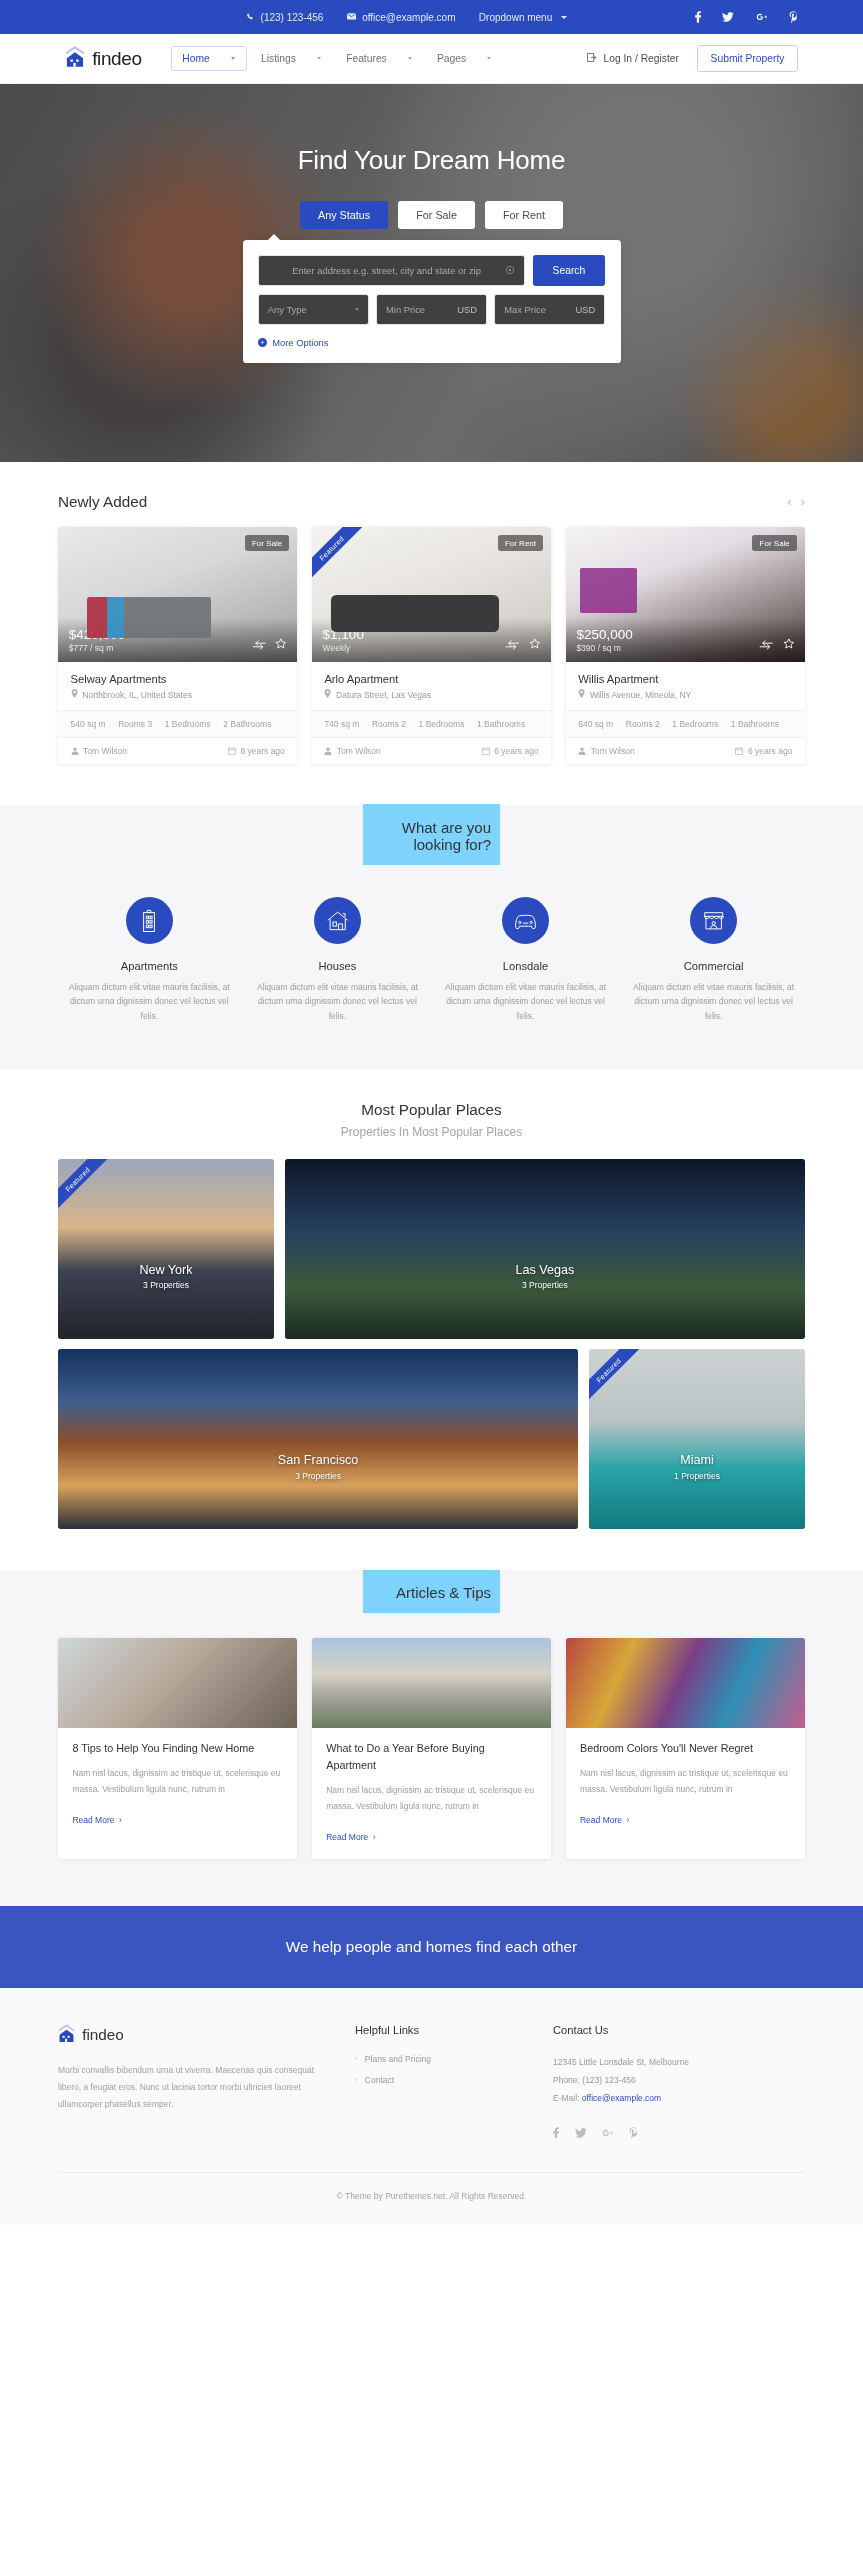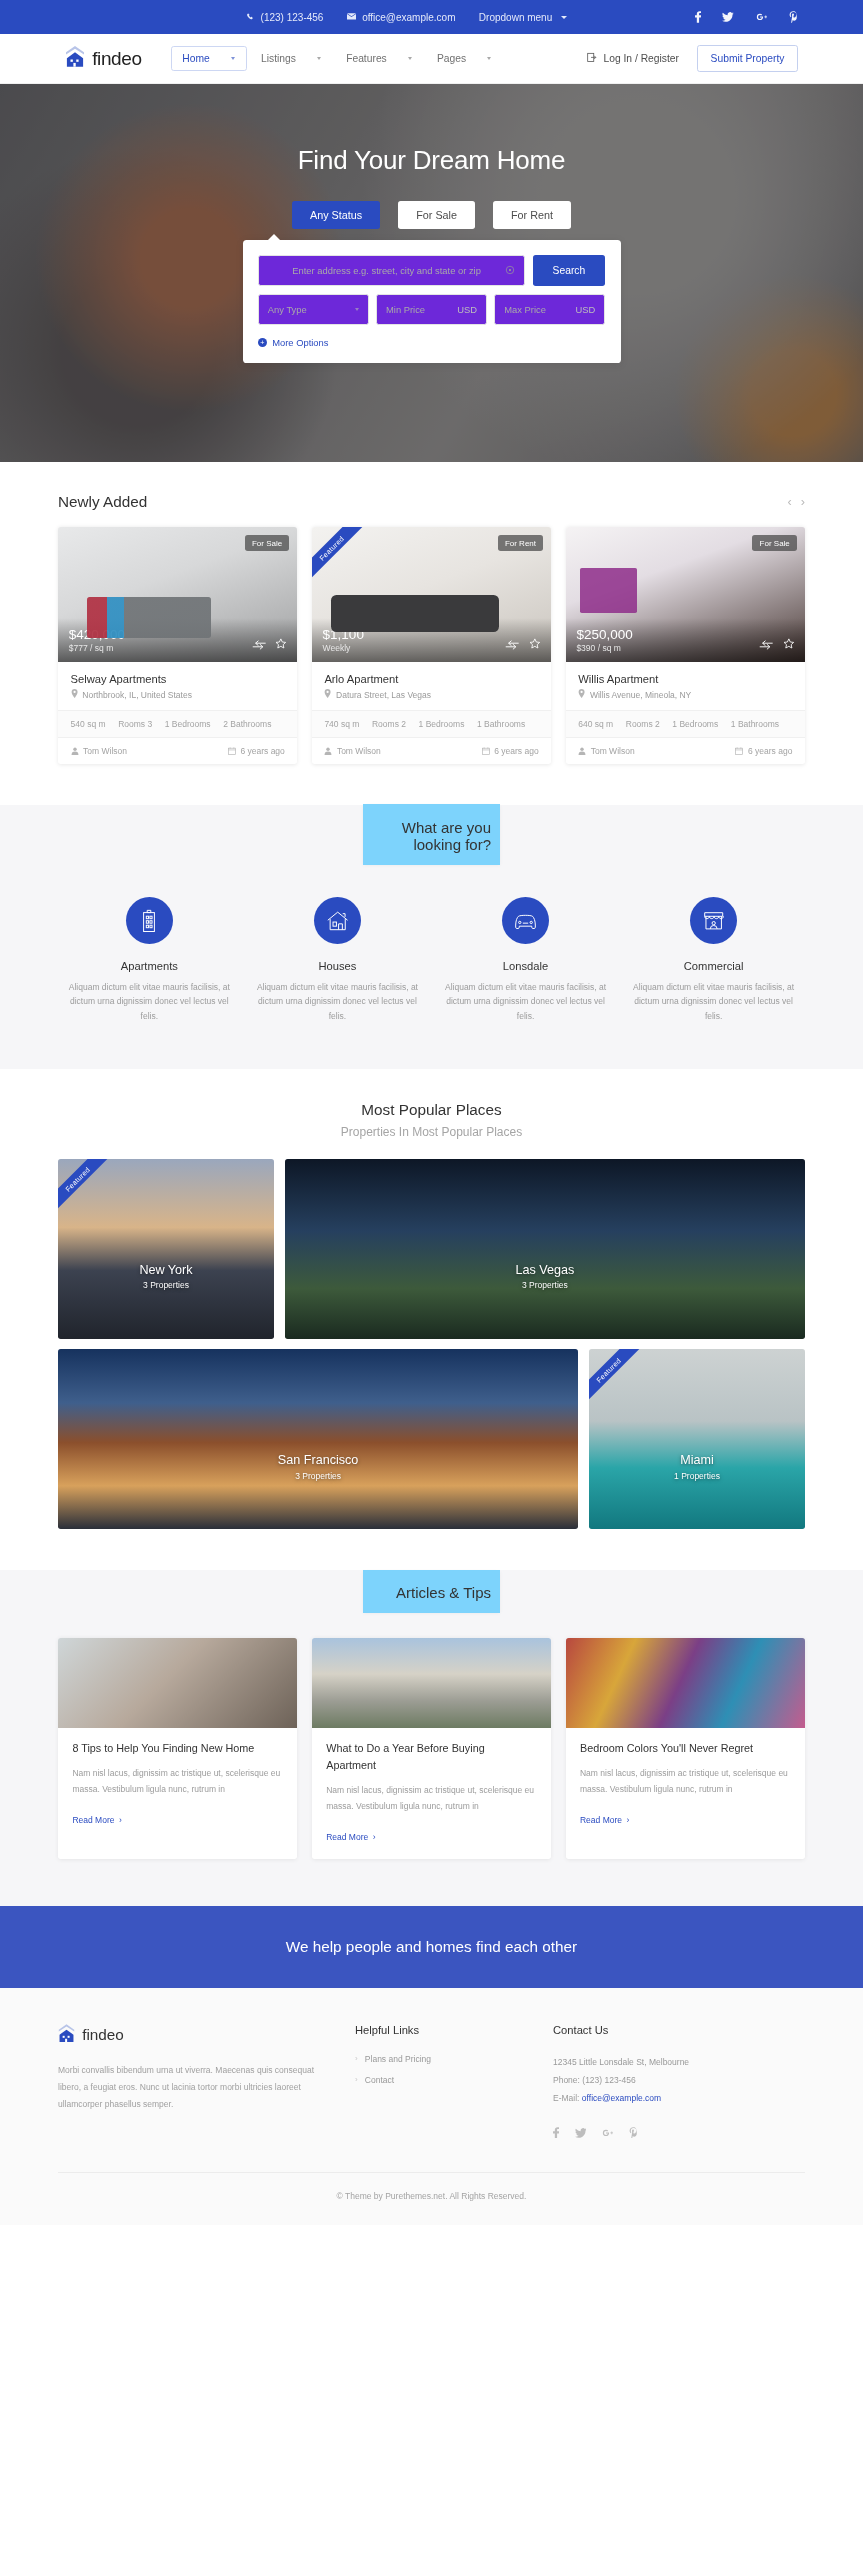--- a/index.html
+++ b/index.html
@@ -86,21 +86,21 @@
   }
   .hero-overlay { position:absolute; inset:0; background: rgba(42,46,56,0.48); }
   .hero-inner { position: relative; z-index: 3; padding-top: 61px; text-align: center; }
   .hero-title {
     color: #fff;
     font-size: 26px;
     font-weight: 400;
     letter-spacing: -0.2px;
     margin-bottom: 25px;
   }
-  .tabs { display: flex; justify-content: center; gap: 18px; }
+  .tabs { display: flex; justify-content: center; gap: 10px; }
   .tab {
     background: #fff;
     color: #4d4d4d;
     font-size: 10.8px;
     padding: 8px 18px;
     border-radius: 2.7px;
     cursor: pointer;
   }
   .tab.active { background: #2a4bc0; color: #fff; }
   .search-panel {
@@ -121,21 +121,21 @@
   .srow + .srow { margin-top: 8px; }
   .s-input {
     flex: 1;
     border: 0.9px solid #e4e4e4;
     border-radius: 2.7px;
     height: 31px;
     display: flex; align-items: center;
     padding: 0 9px;
     font-size: 9.4px;
     color: #a9a9a9;
-    background: #6d28d9;
+    background: #404040;
     position: relative;
   }
   .s-input .ph { flex: 1; }
   .search-go {
     background: #2a4bc0; color: #fff; font-size: 10.3px;
     border-radius: 2.7px; height: 31px; padding: 0 20px;
     display:flex; align-items:center; justify-content:center; cursor:pointer;
   }
   .s-select { width: 33%; justify-content: space-between; }
   .s-price { width: 33%; justify-content: space-between; gap: 15px; }

